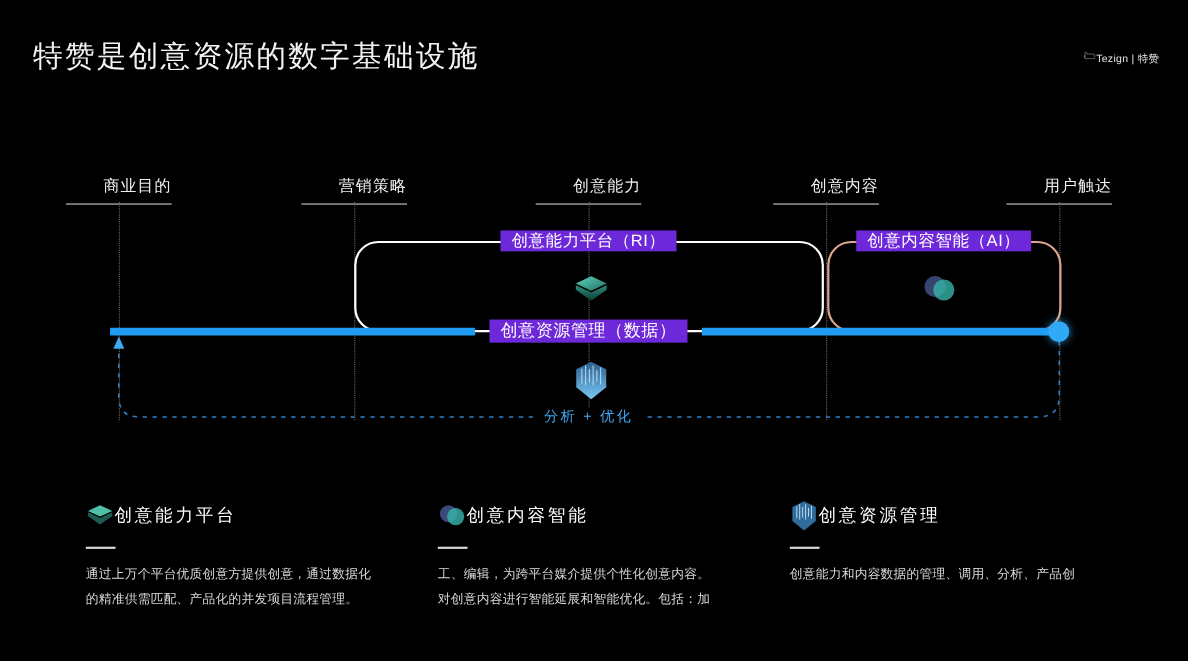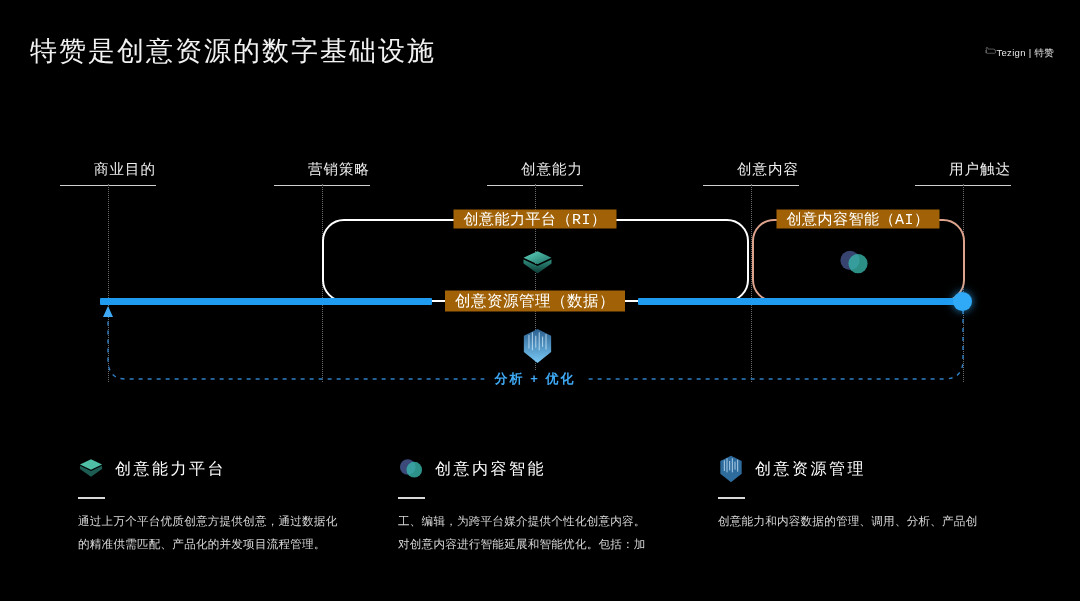--- a/index.html
+++ b/index.html
@@ -82,27 +82,27 @@
     width: 213px; height: 83px;
     border: 2px solid #dda38c;
     border-radius: 22px;
     background: transparent;
   }
 
   
   .chip {
     position: absolute;
     transform: translate(-50%, -50%);
-    background: #a16207;
+    background: #6d28d9;
     padding: 0 10px;
     white-space: nowrap;
     font-size: 15px;
     letter-spacing: .5px;
     color: #ffffff;
-    font-family: Liberation Mono, monospace;
+    font-family: Liberation Sans, sans-serif;
     font-weight: 500;
   }
 
   
   .blue-line {
     position: absolute;
     height: 7px;
     background: #1f9bf0;
     border-radius: 1px;
   }
@@ -123,34 +123,33 @@
   .loop-label {
     position: absolute;
     left: 535px; top: 379px;
     transform: translate(-50%, -50%);
     background: #000;
     padding: 0 10px;
     color: #3fa9f5;
     font-size: 13px;
     letter-spacing: 2px;
     white-space: nowrap;
-    font-weight: bold;
   }
 
   
   .icon-cube-center { position: absolute; left: 521px; top: 247px; width: 33px; height: 33px; }
   .icon-hex-center  { position: absolute; left: 523px; top: 328px; width: 29px; height: 36px; }
   .icon-circles-ai  { position: absolute; left: 838px; top: 248px; width: 32px; height: 28px; }
 
   
   .card { position: absolute; top: 455px; width: 300px; }
   .card.c1 { left: 78px; }
   .card.c2 { left: 398px; }
   .card.c3 { left: 718px; }
-  .card-head { display: flex; align-items: center; gap: 11px; }
+  .card-head { display: flex; align-items: center; }
   .card-ico { width: 26px; height: 28px; flex: 0 0 26px; }
   .card-title {
     font-size: 16px;
     color: #ffffff;
     letter-spacing: 2.5px;
     font-weight: 500;
     font-family: "DejaVu Sans", "Liberation Sans", sans-serif;
   }
   .card-div {
     width: 27px; height: 2px;

